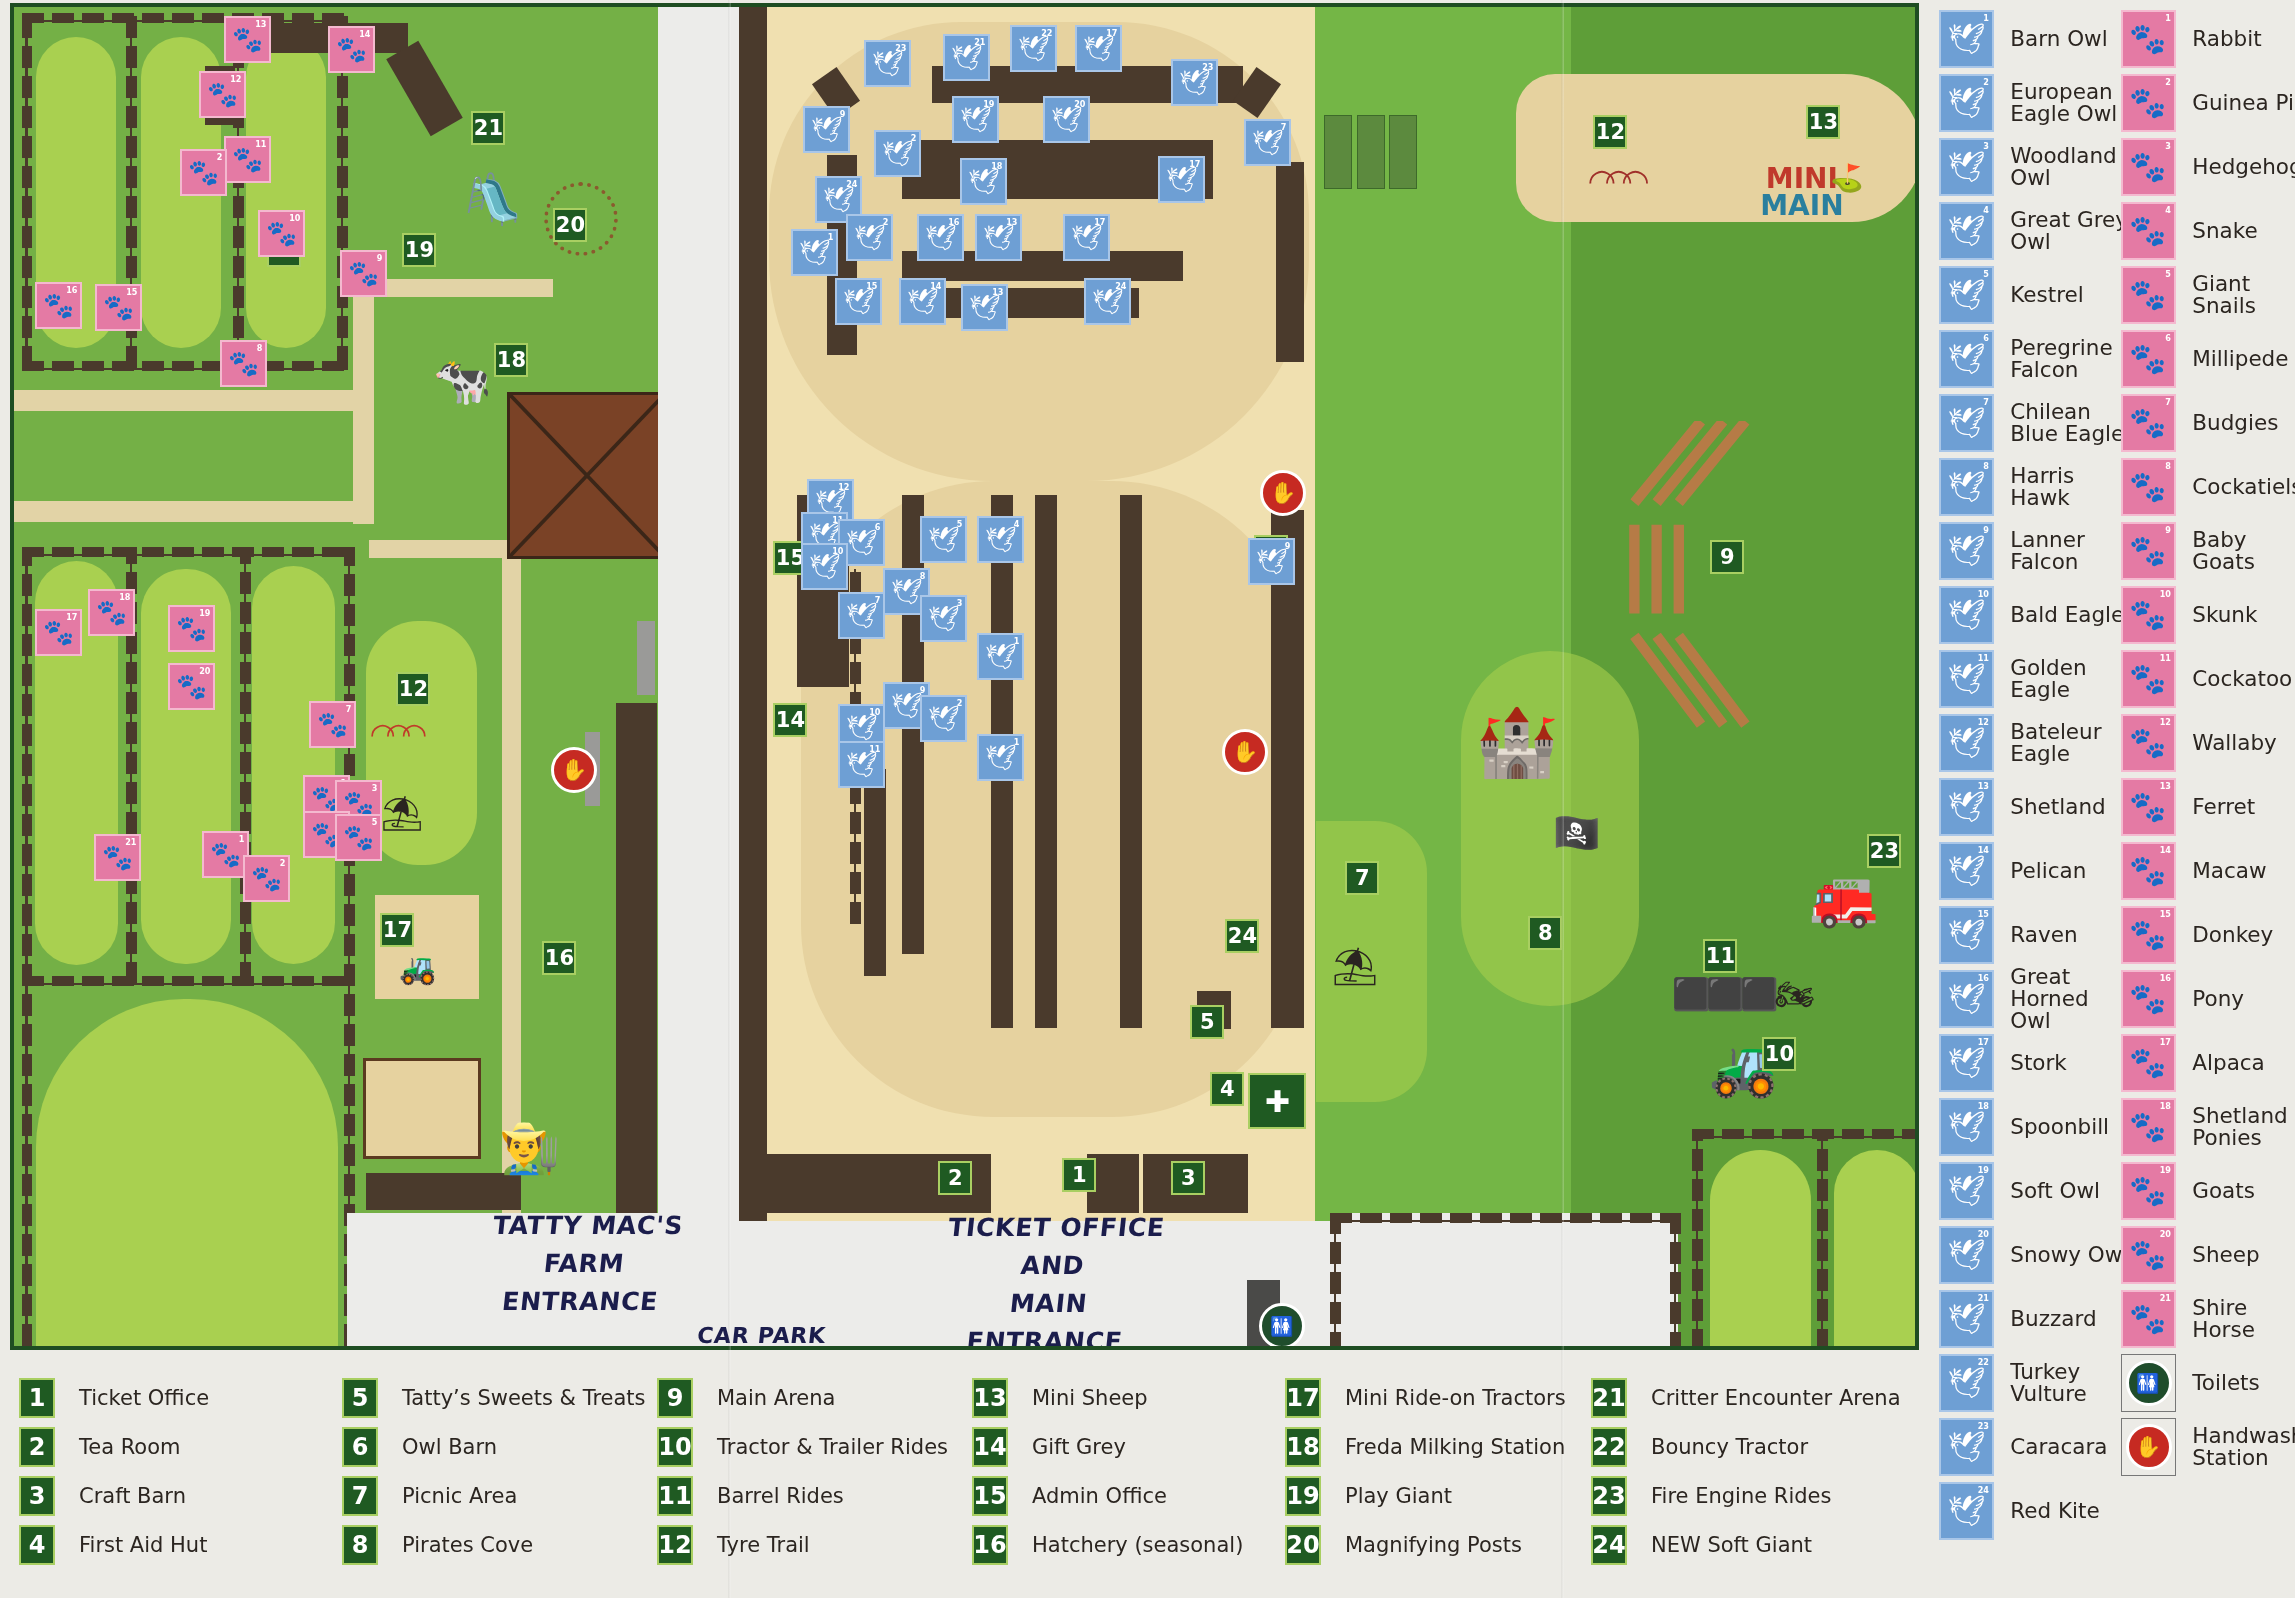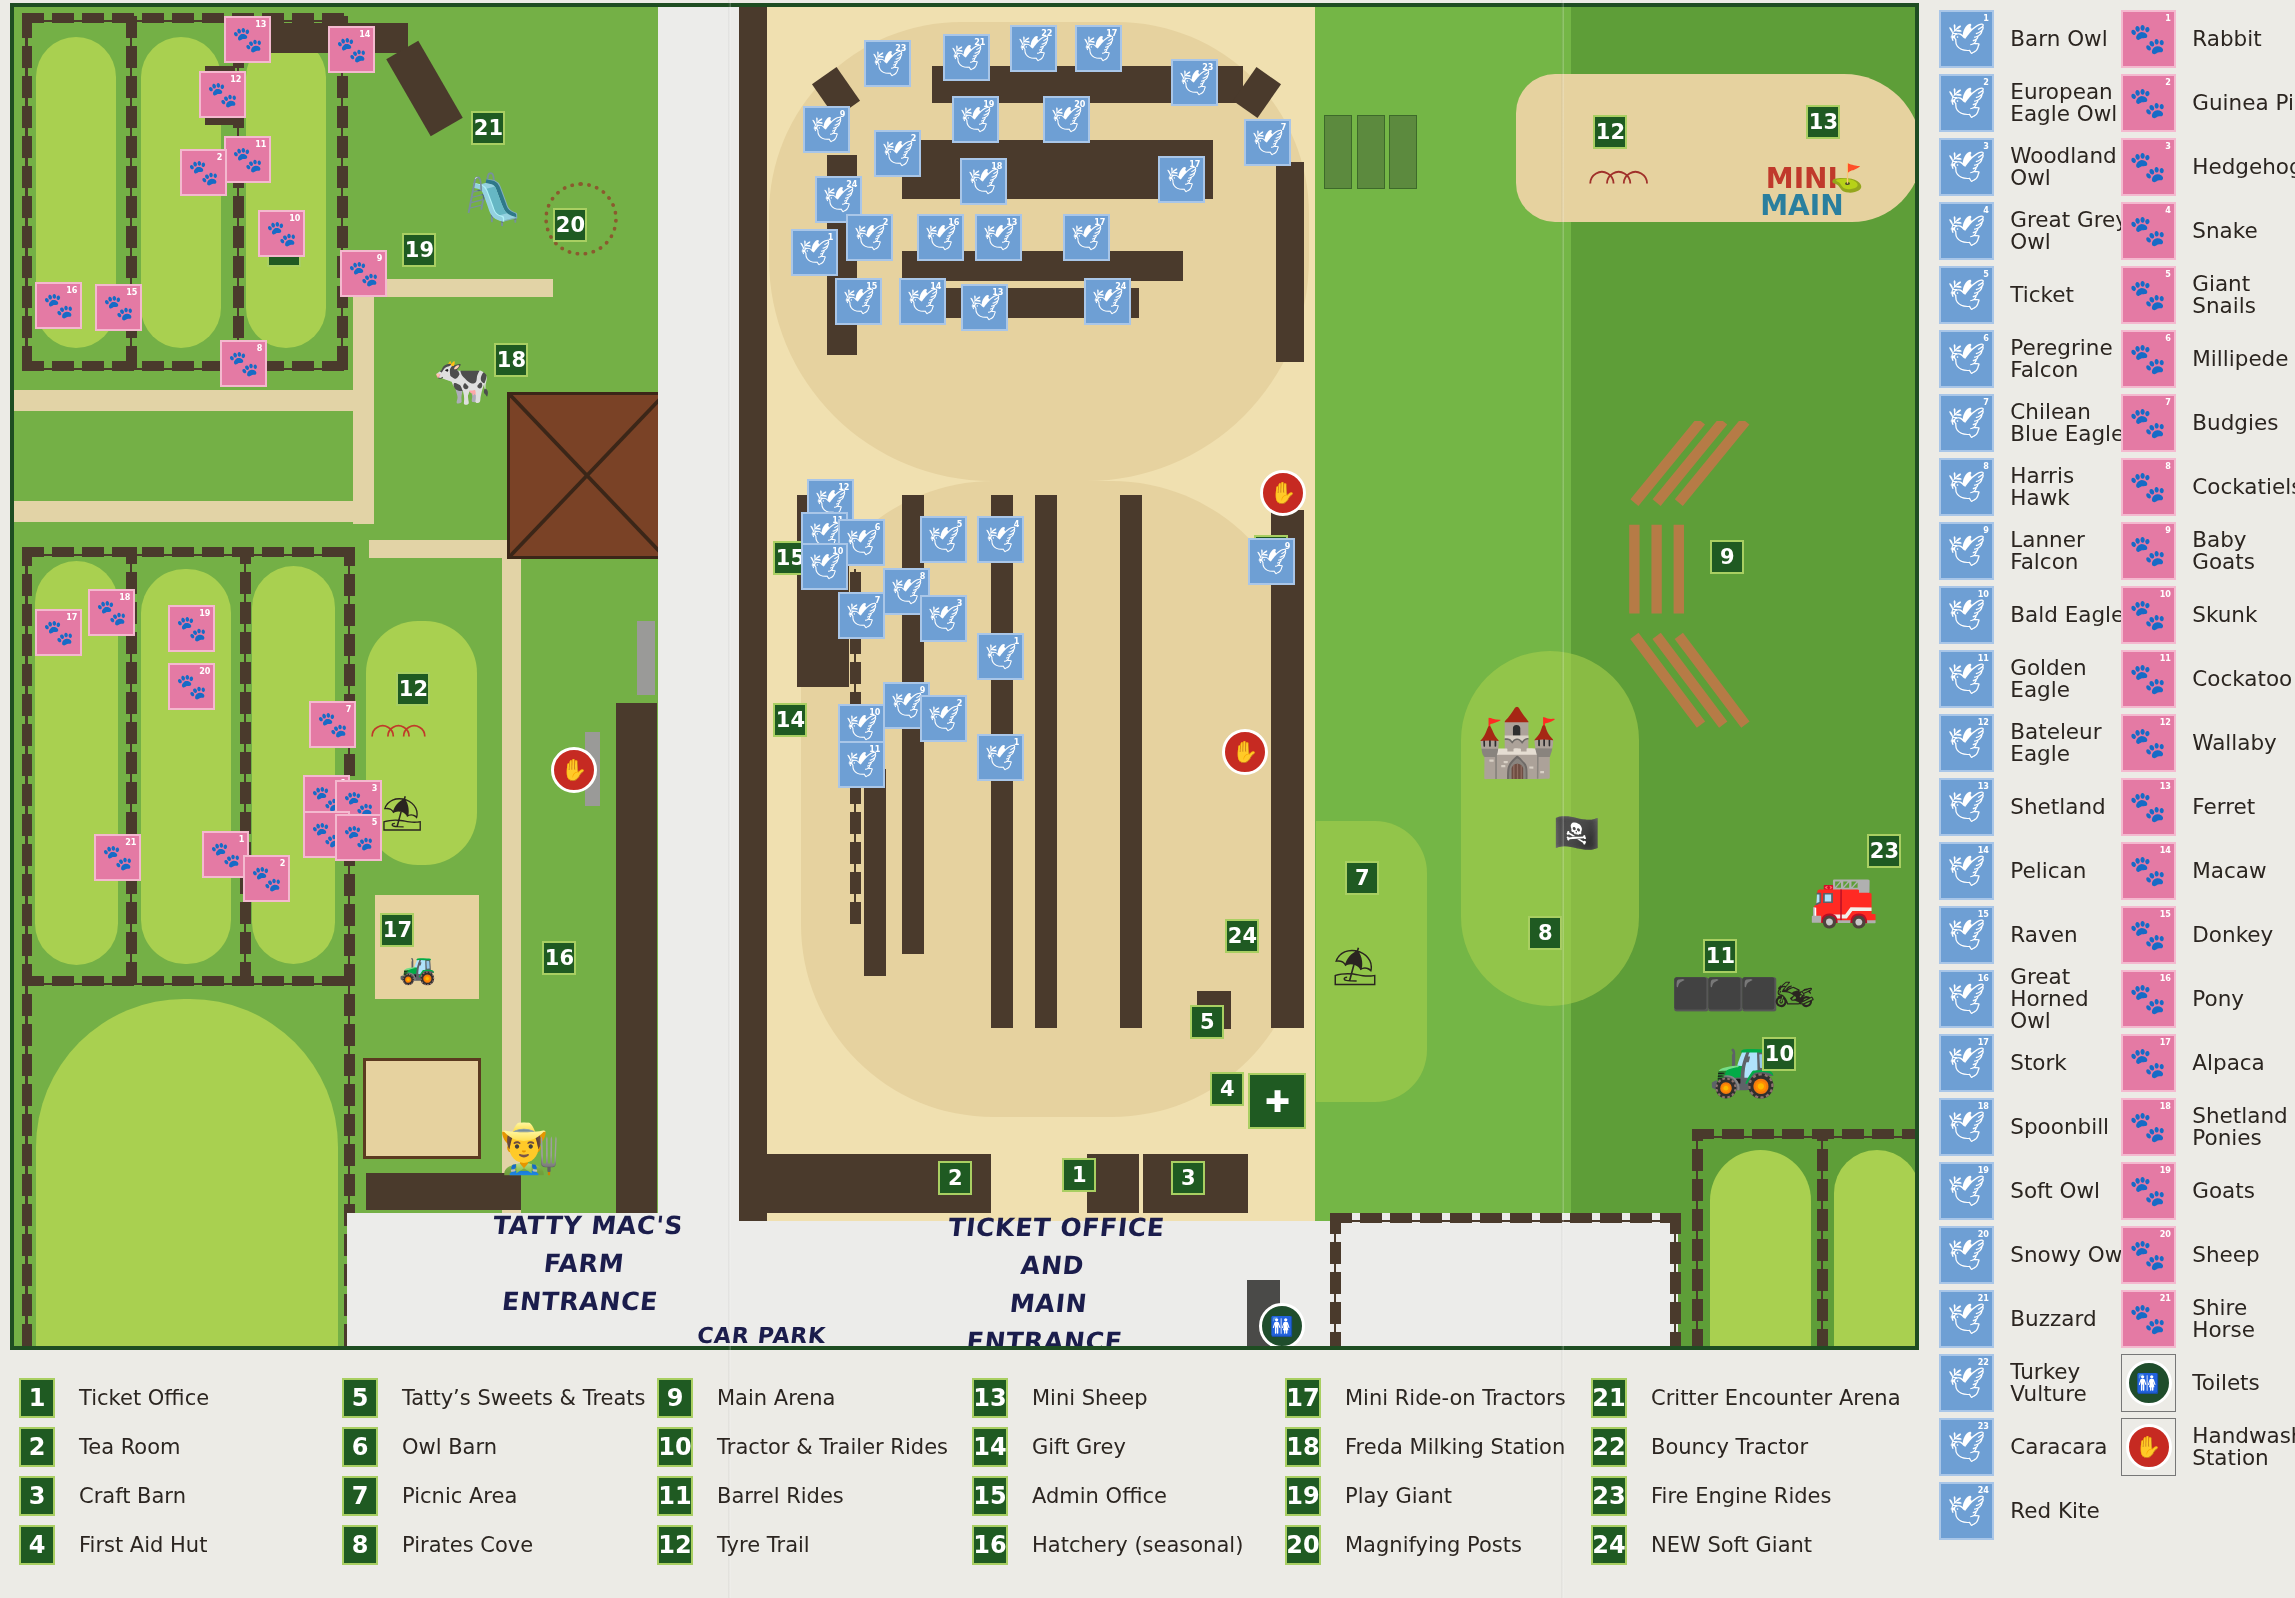--- a/index.html
+++ b/index.html
@@ -509,21 +509,21 @@
     <div class="species-row">
       <div class="tile bird">🕊<span class="tn">3</span></div>
       <div class="sname">Woodland Owl</div>
     </div>
     <div class="species-row">
       <div class="tile bird">🕊<span class="tn">4</span></div>
       <div class="sname">Great Grey Owl</div>
     </div>
     <div class="species-row">
       <div class="tile bird">🕊<span class="tn">5</span></div>
-      <div class="sname">Ticket</div>
+      <div class="sname">Kestrel</div>
     </div>
     <div class="species-row">
       <div class="tile bird">🕊<span class="tn">6</span></div>
       <div class="sname">Peregrine Falcon</div>
     </div>
     <div class="species-row">
       <div class="tile bird">🕊<span class="tn">7</span></div>
       <div class="sname">Chilean Blue Eagle</div>
     </div>
     <div class="species-row">

